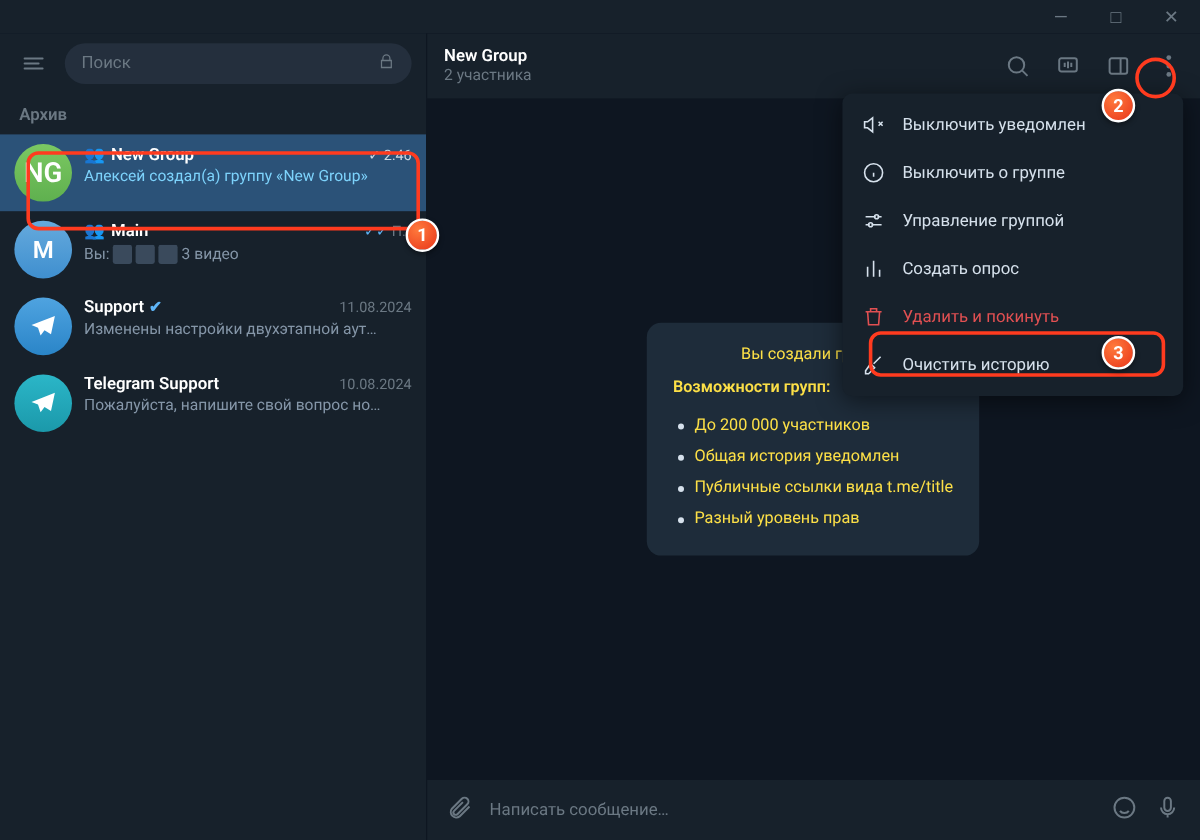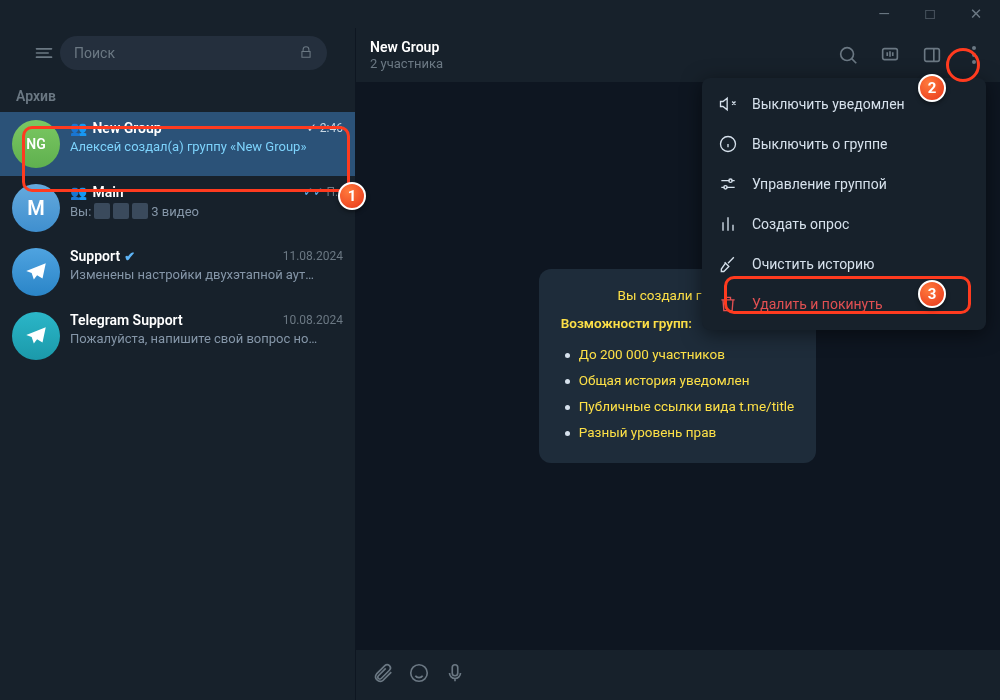--- a/index.html
+++ b/index.html
@@ -1,29 +1,29 @@
 <!DOCTYPE html>
 <html><head>
 <meta charset="utf-8">
 <style>
 * { box-sizing: border-box; margin: 0; padding: 0; font-family: -apple-system, "Segoe UI", Roboto, Arial, sans-serif; }
 body { background: #0e1621; width: 1000px; height: 700px; overflow: hidden; position: relative; }
 .titlebar { height: 28px; background: #17212b; display: flex; justify-content: flex-end; align-items: center; padding-right: 8px; gap: 14px; }
 .titlebar .tb-btn { width: 32px; height: 28px; display: flex; align-items: center; justify-content: center; color: #6b7883; font-size: 15px; }
 .app { display: flex; height: 672px; }
 .sidebar { width: 355px; background: #17212b; display: flex; flex-direction: column; }
-.sb-top { display: flex; align-items: center; padding: 8px 28px; }
+.sb-top { display: flex; align-items: center; padding: 8px 12px; gap: 10px; }
 .menu-btn { width: 32px; height: 32px; display: flex; align-items: center; justify-content: center; color: #6b7883; }
 .menu-btn svg { width: 20px; height: 20px; }
 .search-box { flex: 1; background: #242f3d; border-radius: 18px; height: 34px; display: flex; align-items: center; padding: 0 14px; color: #6b7883; font-size: 14px; gap: 8px; }
 .search-box .lock { margin-left: auto; }
 .archive-label { color: #6b7883; font-size: 14px; font-weight: 600; padding: 10px 16px 8px; }
 .chat-item { display: flex; padding: 8px 12px; gap: 10px; align-items: flex-start; cursor: pointer; position: relative; }
 .chat-item.selected { background: #2b5278; }
-.avatar { width: 48px; height: 48px; border-radius: 50%; display: flex; align-items: center; justify-content: center; color: #fff; font-weight: 600; font-size: 14px; flex-shrink: 0; }
+.avatar { width: 48px; height: 48px; border-radius: 50%; display: flex; align-items: center; justify-content: center; color: #fff; font-weight: 600; font-size: 23px; flex-shrink: 0; }
 .avatar.ng { background: linear-gradient(#7bc862,#5fb04f); }
 .avatar.m { background: linear-gradient(#65aadd,#3f8fcf); font-size: 20px; }
 .avatar.tg { background: linear-gradient(#4fa3e0,#2a85c8); }
 .avatar.vs { background: linear-gradient(#2bb6c8,#1b99aa); }
 .avatar svg { width: 26px; height: 26px; fill: #fff; }
 .chat-body { flex: 1; min-width: 0; }
 .chat-top { display: flex; align-items: center; gap: 5px; }
 .group-icon { color: #8596a8; font-size: 14px; }
 .chat-item.selected .group-icon { color: #c9d7e3; }
 .chat-name { color: #fff; font-weight: 600; font-size: 14px; display: flex; align-items: center; gap: 4px; }
@@ -235,42 +235,43 @@
         <span>Управление группой</span>
       </div>
       <div class="dd-item">
         <span class="dd-icon">
             <svg viewBox="0 0 24 24">
               <path d="M6 20V10M12 20V4M18 20v-7"></path>
             </svg>
           </span>
         <span>Создать опрос</span>
       </div>
+      <div class="dd-item danger">
+        <span class="dd-icon">
+            <svg viewBox="0 0 24 24">
+              <path d="M4 7h16M9 7V4h6v3M6 7l1 13h10l1-13"></path>
+            </svg>
+          </span>
+        <span>Удалить и покинуть</span>
+      </div>
       <div class="dd-item">
         <span class="dd-icon">
             <svg viewBox="0 0 24 24">
               <path d="M19 4l-7 7m-4-1l5 5-6 6H4v-3l5-7z"></path>
             </svg>
           </span>
         <span>Очистить историю</span>
-      </div>
-      <div class="dd-item danger">
-        <span class="dd-icon">
-            <svg viewBox="0 0 24 24">
-              <path d="M4 7h16M9 7V4h6v3M6 7l1 13h10l1-13"></path>
-            </svg>
-          </span>
-        <span>Удалить и покинуть</span>
       </div>
     </div>
 
     <div class="input-bar">
       <span><svg viewBox="0 0 24 24">
             <path d="M21 11l-9 9a5 5 0 01-7-7l9-9a3.5 3.5 0 015 5l-9 9a2 2 0 01-3-3l8-8"></path>
           </svg></span>
+      <input class="msg-input" placeholder="Написать сообщение…" style="">
       <span><svg viewBox="0 0 24 24">
             <circle cx="12" cy="12" r="9"></circle>
             <path d="M9 10h.01M15 10h.01M8 15c1 1.5 2.5 2 4 2s3-.5 4-2"></path>
           </svg></span>
       <span><svg viewBox="0 0 24 24">
             <rect x="9" y="3" width="6" height="12" rx="3"></rect>
             <path d="M6 12a6 6 0 0012 0M12 18v3"></path>
           </svg></span>
     </div>
   </div>

